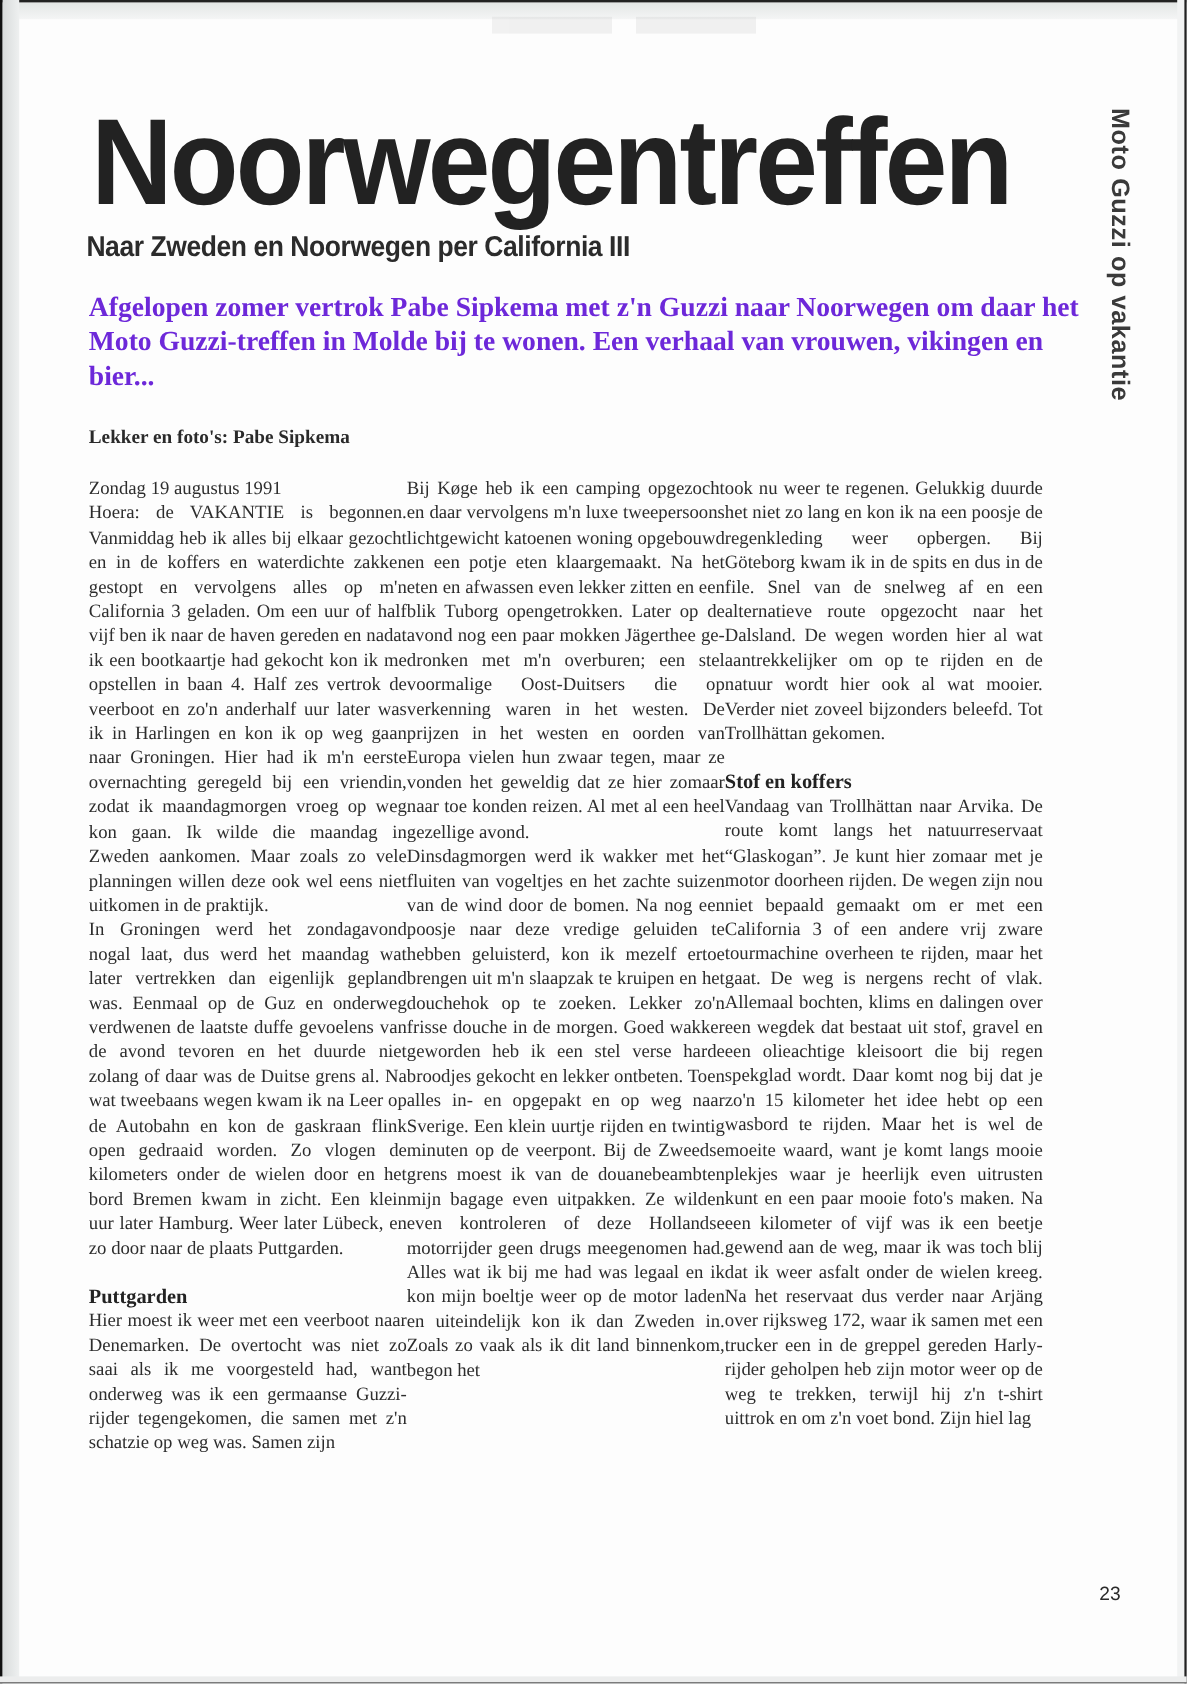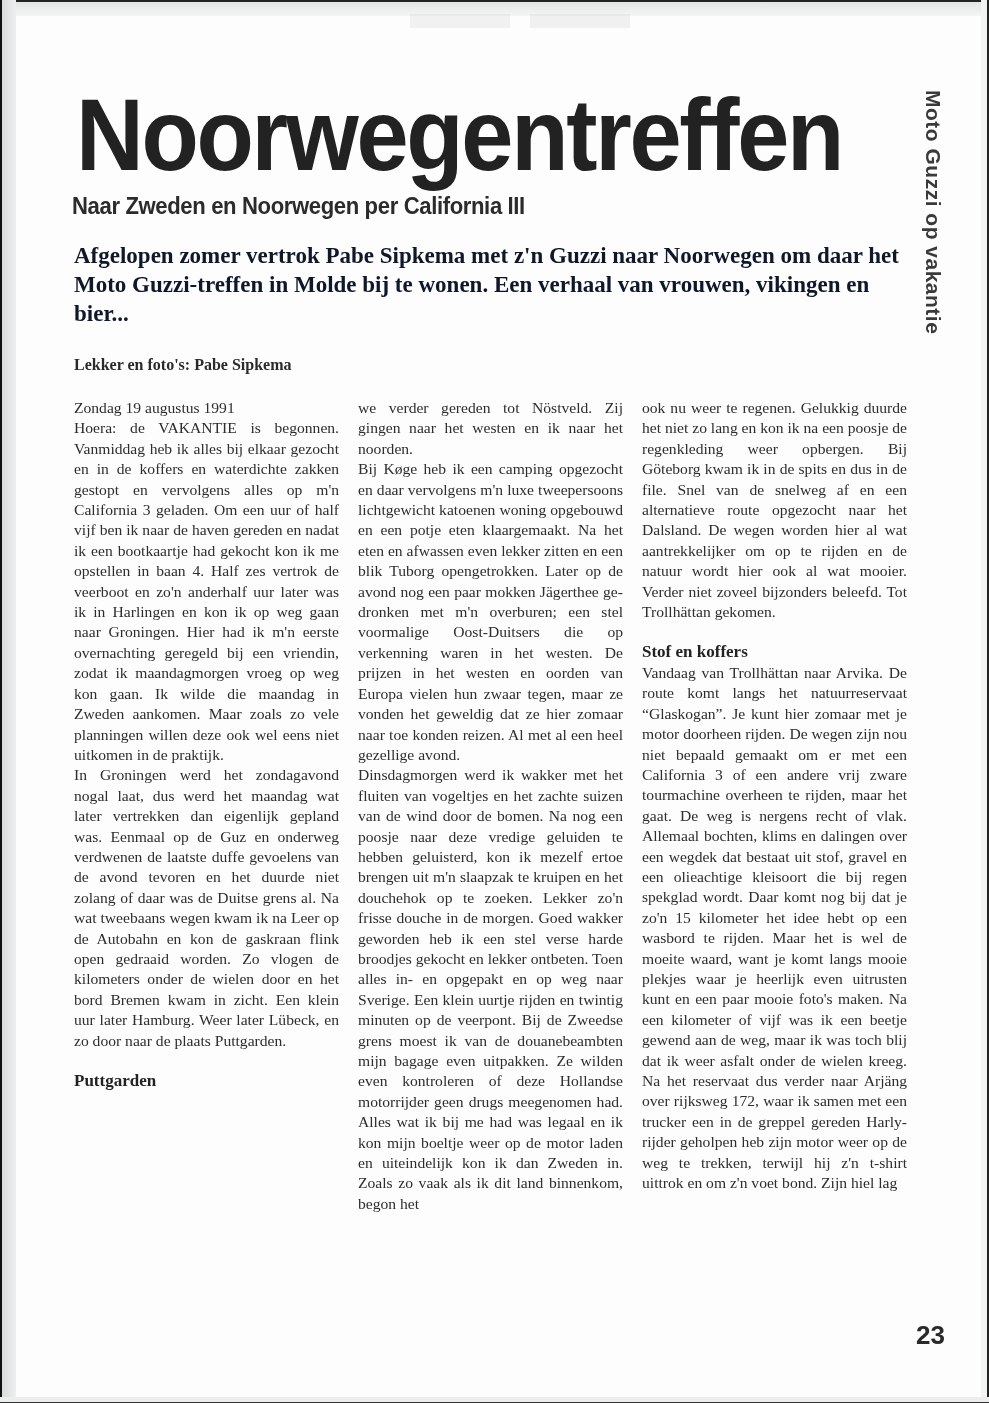--- a/index.html
+++ b/index.html
@@ -42,53 +42,53 @@
   }
   .subtitle {
     position: absolute; left: 72px; top: 192px;
     font-family: "Liberation Sans", sans-serif; font-weight: bold;
     font-size: 24px; letter-spacing: -0.4px; color: #2b2b2b; margin: 0;
     transform: scaleX(0.92); transform-origin: left top;
   }
   .lead {
     position: absolute; left: 74px; top: 241px; width: 830px;
     font-family: "Liberation Serif", serif; font-weight: bold;
-    font-size: 23px; line-height: 29px; color: #0f172a; margin: 0;
+    font-size: 23px; line-height: 29px; color: #6d28d9; margin: 0;
   }
   .byline {
     position: absolute; left: 74px; top: 356px;
     font-family: "Liberation Serif", serif; font-weight: bold;
     font-size: 16px; color: #2a2a2a; margin: 0;
   }
   .side-label {
     position: absolute; left: 921px; top: 90px;
     writing-mode: vertical-rl;
     font-family: "Liberation Sans", sans-serif; font-weight: bold;
     font-size: 21px; color: #3a3a3a; letter-spacing: 0.5px;
   }
   .columns {
     position: absolute; top: 398px; left: 74px;
-    display: flex; gap: 19px;
+    display: flex; 
   }
   .col {
     width: 265px;
     font-family: "Liberation Serif", serif;
     font-size: 15.6px; line-height: 20.4px;
     text-align: justify; hyphens: manual;
     color: #2d2d2d;
   }
   .col p { margin: 0; }
   .col h3 {
     font-family: "Liberation Serif", serif; font-weight: bold;
     font-size: 17px; line-height: 20.4px; margin: 20px 0 0 0; color: #222;
   }
   .page-number {
     position: absolute; left: 916px; top: 1320px;
-    font-family: "Liberation Sans", sans-serif; font-weight: bold;
-    font-size: 26px; color: #2a2a2a;
+    font-family: "Liberation Sans", sans-serif; font-weight: normal;
+    font-size: 16px; color: #2a2a2a;
   }
 </style>
 </head>
 <body>
 
 <div class="scan-top"></div>
 <div class="scan-left"></div>
 <div class="scan-right"></div>
 <div class="scan-bottom"></div>
 <div class="faint-header">
@@ -102,23 +102,23 @@
 <p class="byline">Lekker en foto's: Pabe Sipkema</p>
 
 <div class="side-label">Moto Guzzi op vakantie</div>
 
 <div class="columns">
   <div class="col">
       <p>Zondag 19 augustus 1991</p>
       <p>Hoera: de VAKANTIE is begonnen. Vanmiddag heb ik alles bij elkaar gezocht en in de koffers en water­dichte zakken gestopt en vervol­gens alles op m'n California 3 ge­laden. Om een uur of half vijf ben ik naar de haven gereden en nadat ik een bootkaartje had gekocht kon ik me opstellen in baan 4. Half zes vertrok de veerboot en zo'n anderhalf uur later was ik in Harlingen en kon ik op weg gaan naar Groningen. Hier had ik m'n eerste overnachting geregeld bij een vriendin, zodat ik maandag­morgen vroeg op weg kon gaan. Ik wilde die maandag in Zweden aankomen. Maar zoals zo vele planningen willen deze ook wel eens niet uitkomen in de praktijk.</p>
       <p>In Groningen werd het zondag­avond nogal laat, dus werd het maandag wat later vertrekken dan eigenlijk gepland was. Eenmaal op de Guz en onderweg verdwenen de laatste duffe gevoelens van de avond tevoren en het duurde niet zolang of daar was de Duitse grens al. Na wat tweebaans wegen kwam ik na Leer op de Autobahn en kon de gaskraan flink open gedraaid worden. Zo vlogen de kilometers onder de wielen door en het bord Bremen kwam in zicht. Een klein uur later Hamburg. Weer later Lübeck, en zo door naar de plaats Puttgarden.</p>
       <h3>Puttgarden</h3>
+      <p>Hier moest ik weer met een veer­boot naar Denemarken. De over­tocht was niet zo saai als ik me voorgesteld had, want onderweg was ik een germaanse Guzzi-rijder tegengekomen, die samen met z'n schatzie op weg was. Samen zijn</p>
     </div>
   <div class="col">
-      <p>we verder gereden tot Nöstveld. Zij gingen naar het westen en ik naar het noorden.</p>
       <p>Bij Køge heb ik een camping opge­zocht en daar vervolgens m'n luxe tweepersoons lichtgewicht katoe­nen woning opgebouwd en een potje eten klaargemaakt. Na het eten en afwassen even lekker zit­ten en een blik Tuborg openge­trokken. Later op de avond nog een paar mokken Jägerthee ge­dronken met m'n overburen; een stel voormalige Oost-Duitsers die op verkenning waren in het wes­ten. De prijzen in het westen en oorden van Europa vielen hun zwaar tegen, maar ze vonden het geweldig dat ze hier zomaar naar toe konden reizen. Al met al een heel gezellige avond.</p>
       <p>Dinsdagmorgen werd ik wakker met het fluiten van vogeltjes en het zachte suizen van de wind door de bomen. Na nog een poos­je naar deze vredige geluiden te hebben geluisterd, kon ik mezelf ertoe brengen uit m'n slaapzak te kruipen en het douchehok op te zoeken. Lekker zo'n frisse douche in de morgen. Goed wakker ge­worden heb ik een stel verse harde broodjes gekocht en lekker ontbe­ten. Toen alles in- en opgepakt en op weg naar Sverige. Een klein uurtje rijden en twintig minuten op de veerpont. Bij de Zweedse grens moest ik van de douanebe­ambten mijn bagage even uitpak­ken. Ze wilden even kontroleren of deze Hollandse motorrijder geen drugs meegenomen had. Alles wat ik bij me had was legaal en ik kon mijn boeltje weer op de motor laden en uiteindelijk kon ik dan Zweden in. Zoals zo vaak als ik dit land binnenkom, begon het</p>
     </div>
   <div class="col">
       <p>ook nu weer te regenen. Gelukkig duurde het niet zo lang en kon ik na een poosje de regenkleding weer opbergen. Bij Göteborg kwam ik in de spits en dus in de file. Snel van de snelweg af en een alternatieve route opgezocht naar het Dalsland. De wegen worden hier al wat aantrekkelijker om op te rijden en de natuur wordt hier ook al wat mooier. Verder niet zo­veel bijzonders beleefd. Tot Troll­hättan gekomen.</p>
       <h3>Stof en koffers</h3>
       <p>Vandaag van Trollhättan naar Arvika. De route komt langs het natuurreservaat “Glaskogan”. Je kunt hier zomaar met je motor doorheen rijden. De wegen zijn nou niet bepaald gemaakt om er met een California 3 of een ande­re vrij zware tourmachine over­heen te rijden, maar het gaat. De weg is nergens recht of vlak. Allemaal bochten, klims en dalin­gen over een wegdek dat bestaat uit stof, gravel en een olieachtige kleisoort die bij regen spekglad wordt. Daar komt nog bij dat je zo'n 15 kilometer het idee hebt op een wasbord te rijden. Maar het is wel de moeite waard, want je komt langs mooie plekjes waar je heerlijk even uitrusten kunt en een paar mooie foto's maken. Na een kilometer of vijf was ik een beetje gewend aan de weg, maar ik was toch blij dat ik weer asfalt on­der de wielen kreeg. Na het reser­vaat dus verder naar Arjäng over rijksweg 172, waar ik samen met een trucker een in de greppel gere­den Harly-rijder geholpen heb zijn motor weer op de weg te trek­ken, terwijl hij z'n t-shirt uittrok en om z'n voet bond. Zijn hiel lag</p>
     </div>
 </div>
 

